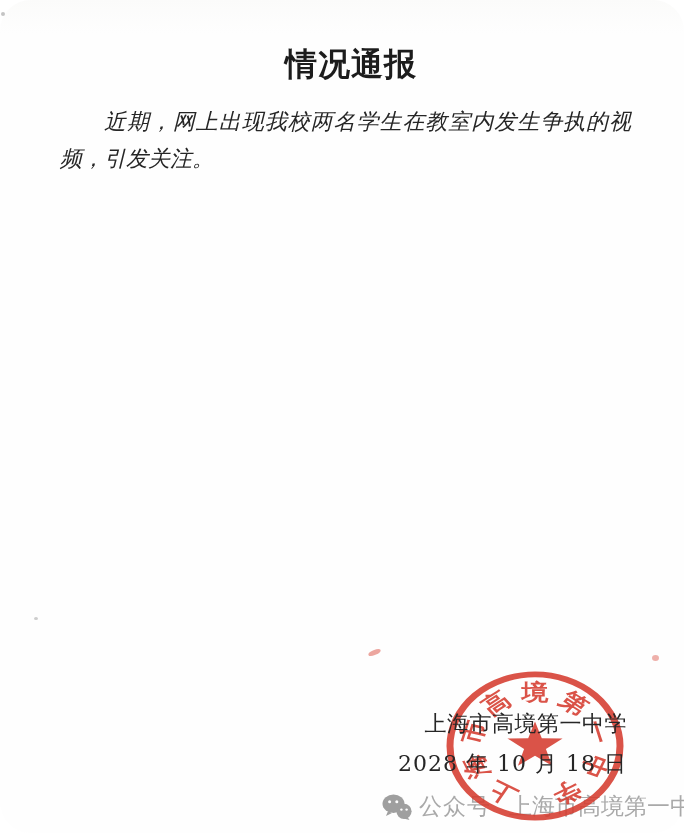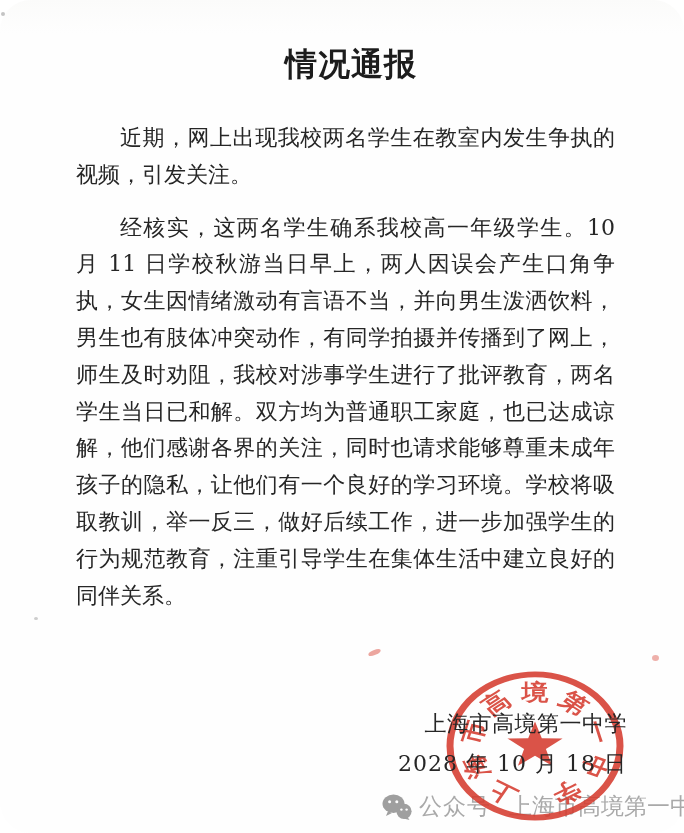--- a/index.html
+++ b/index.html
@@ -26,21 +26,21 @@
     letter-spacing: 1px;
   }
   .doc-body {
     position: absolute;
     top: 104px; left: 60px; width: 571px;
     font-size: 22px;
     line-height: 36.8px;
     color: #262626;
     text-align: justify;
   }
-  .doc-body p { margin: 16px; text-indent: 2em; }
+  .doc-body p { margin: 0; text-indent: 2em; font-style: italic; }
   .sign-block {
     position: absolute;
     top: 704px; right: 57px;
     text-align: right;
     color: #262626;
     z-index: 3;
   }
   .sign-name { font-size: 22px; line-height: 40px; letter-spacing: 0.5px; }
   .sign-date { font-size: 22px; line-height: 40px; letter-spacing: 1px; }
   .seal {
@@ -89,21 +89,20 @@
 </style>
 </head>
 <body>
 
 <div class="page">
 
   <h1 class="doc-title">情况通报</h1>
 
   <div class="doc-body">
     <p>近期，网上出现我校两名学生在教室内发生争执的视频，引发关注。</p>
-    <p>经核实，这两名学生确系我校高一年级学生。10 月 11 日学校秋游当日早上，两人因误会产生口角争执，女生因情绪激动有言语不当，并向男生泼洒饮料，男生也有肢体冲突动作，有同学拍摄并传播到了网上，师生及时劝阻，我校对涉事学生进行了批评教育，两名学生当日已和解。双方均为普通职工家庭，也已达成谅解，他们感谢各界的关注，同时也请求能够尊重未成年孩子的隐私，让他们有一个良好的学习环境。学校将吸取教训，举一反三，做好后续工作，进一步加强学生的行为规范教育，注重引导学生在集体生活中建立良好的同伴关系。</p>
   </div>
 
   <div class="sign-block">
     <div class="sign-name">上海市高境第一中学</div>
     <div class="sign-date">2028 年 10 月 18 日</div>
   </div>
 
   <svg class="seal" width="190" height="160" viewBox="0 0 190 190" preserveAspectRatio="none" aria-hidden="true">
     <g fill="#d63c2f">
       <circle cx="95" cy="95" r="85" fill="none" stroke="#d63c2f" stroke-width="7"></circle>

